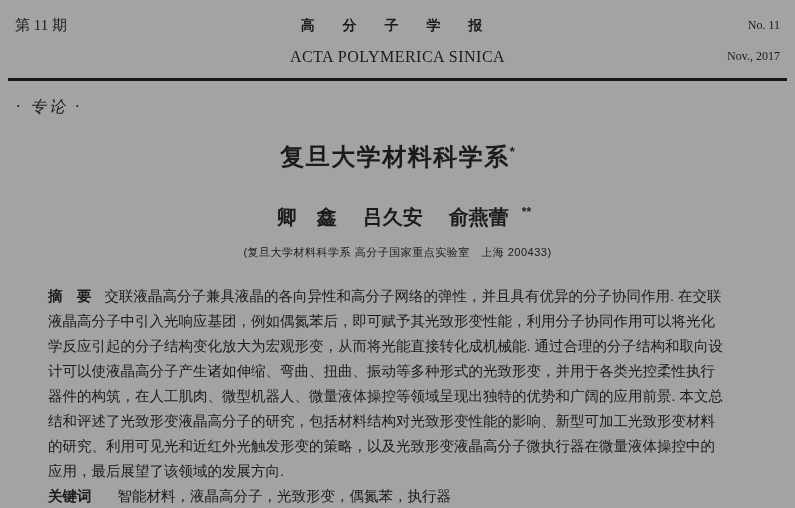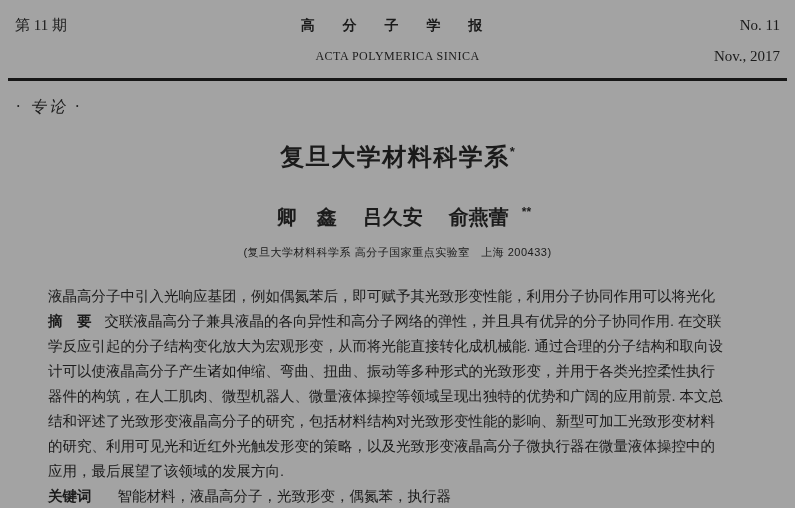--- a/index.html
+++ b/index.html
@@ -12,24 +12,24 @@
   }
   .page { position: relative; width: 795px; height: 508px; background: #a3a3a3; overflow: hidden; }
 
   
   .masthead {
     display: flex; justify-content: space-between; align-items: flex-start;
     padding: 10px 15px 0 15px;
   }
   .mast-col { line-height: 31px; white-space: nowrap; }
   .mast-left  { width: 175px; text-align: left;  font-family: "Liberation Serif", serif; font-size: 15px; }
-  .mast-right { width: 175px; text-align: right; font-family: "Liberation Serif", serif; font-size: 15px; }
+  .mast-right { width: 175px; text-align: right; font-family: "Liberation Serif", serif; font-size: 12px; }
   .mast-center { flex: 1; text-align: center; }
   .journal-cn { font-size: 14px; font-weight: bold; letter-spacing: 12px; line-height: 31px; white-space: nowrap; }
-  .journal-en { font-family: "Liberation Serif", serif; font-size: 12px; line-height: 31px; letter-spacing: 0.5px; white-space: nowrap; }
+  .journal-en { font-family: "Liberation Serif", serif; font-size: 16px; line-height: 31px; letter-spacing: 0.5px; white-space: nowrap; }
 
   .double-rule {
     margin: 6px 8px 0 8px;
     height: 2px;
     border-top: 2px solid #161616;
     border-bottom: 1.5px solid #161616;
   }
 
   
   .section-label {
@@ -109,22 +109,22 @@
 
   <div class="section-label">· 专论 ·</div>
 
   <h1 class="article-title"><span>复旦大学材料科学系</span><sup>*</sup></h1>
 
   <div class="authors"><span class="author-name">卿　鑫</span><span class="author-name">吕久安</span><span class="author-name">俞燕蕾</span><sup>**</sup></div>
 
   <div class="affiliation">(复旦大学材料科学系 高分子国家重点实验室　上海 200433)</div>
 
   <div class="abstract">
+    <div class="abs-line"><span class="abs-label">摘　要</span><span>交联液晶高分子兼具液晶的各向异性和高分子网络的弹性，并且具有优异的分子协同作用. 在交联</span></div>
     <div class="abs-line">液晶高分子中引入光响应基团，例如偶氮苯后，即可赋予其光致形变性能，利用分子协同作用可以将光化</div>
-    <div class="abs-line"><span class="abs-label">摘　要</span><span>交联液晶高分子兼具液晶的各向异性和高分子网络的弹性，并且具有优异的分子协同作用. 在交联</span></div>
     <div class="abs-line">学反应引起的分子结构变化放大为宏观形变，从而将光能直接转化成机械能. 通过合理的分子结构和取向设</div>
     <div class="abs-line">计可以使液晶高分子产生诸如伸缩、弯曲、扭曲、振动等多种形式的光致形变，并用于各类光控柔性执行</div>
     <div class="abs-line">器件的构筑，在人工肌肉、微型机器人、微量液体操控等领域呈现出独特的优势和广阔的应用前景. 本文总</div>
     <div class="abs-line">结和评述了光致形变液晶高分子的研究，包括材料结构对光致形变性能的影响、新型可加工光致形变材料</div>
     <div class="abs-line">的研究、利用可见光和近红外光触发形变的策略，以及光致形变液晶高分子微执行器在微量液体操控中的</div>
     <div class="abs-line">应用，最后展望了该领域的发展方向.</div>
   </div>
 
   <div class="keywords"><span class="kw-label">关键词</span><span>智能材料，液晶高分子，光致形变，偶氮苯，执行器</span></div>
 

